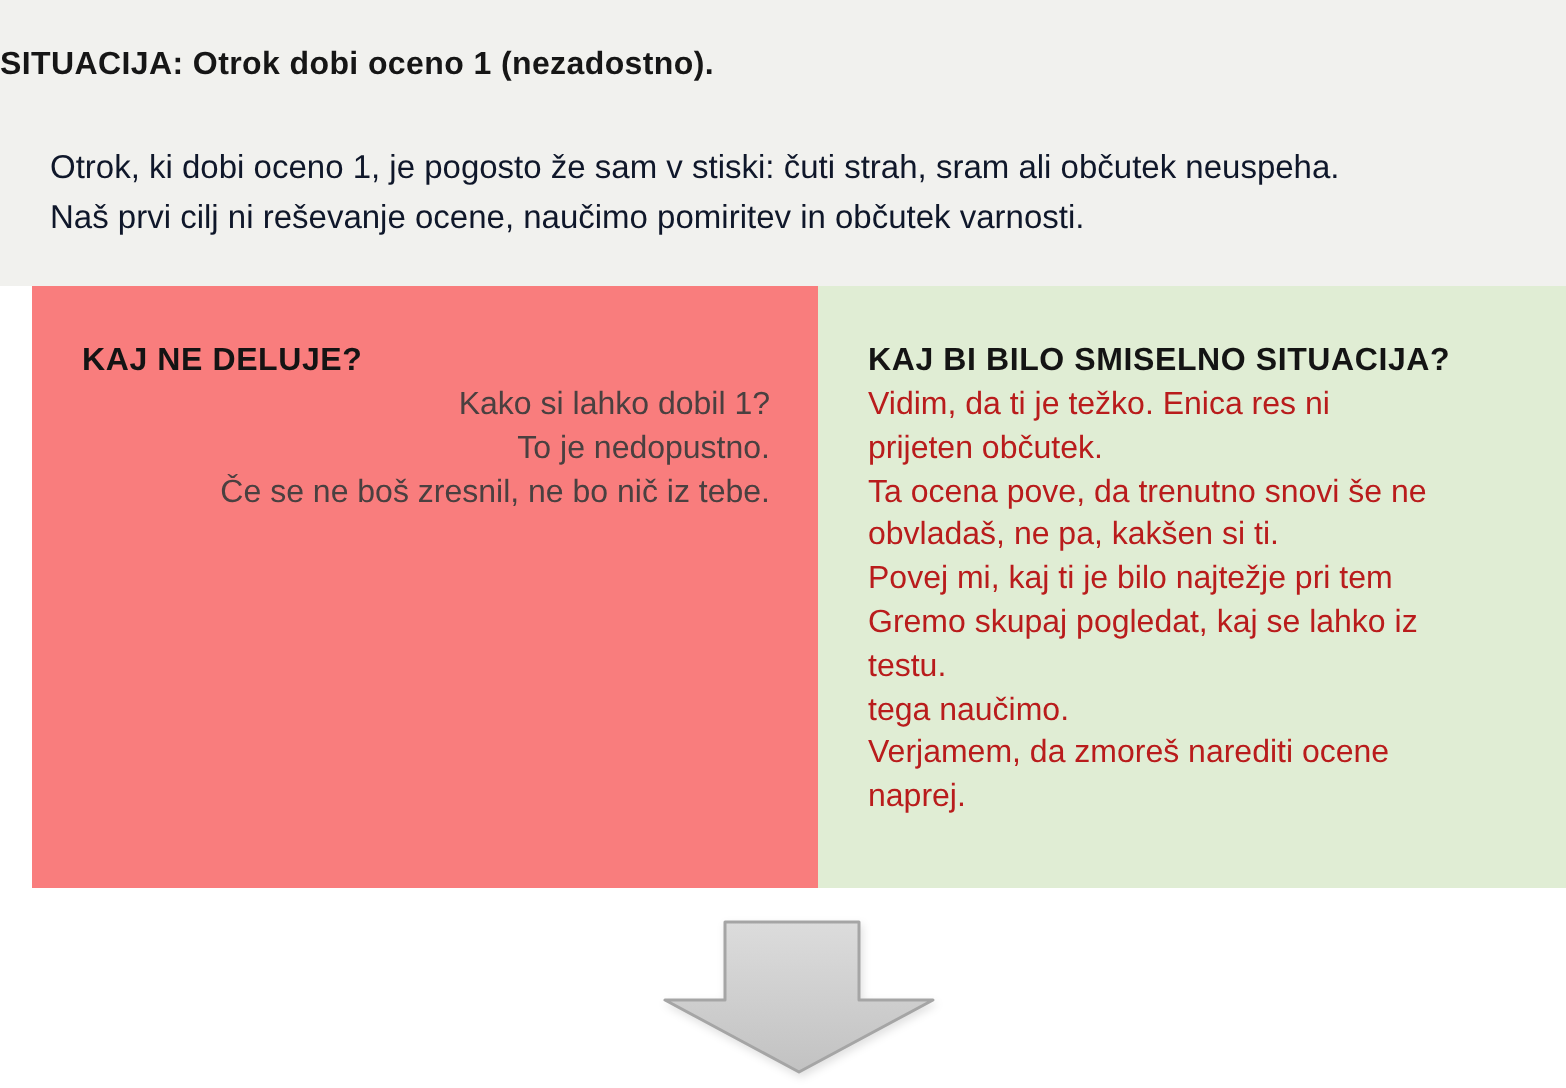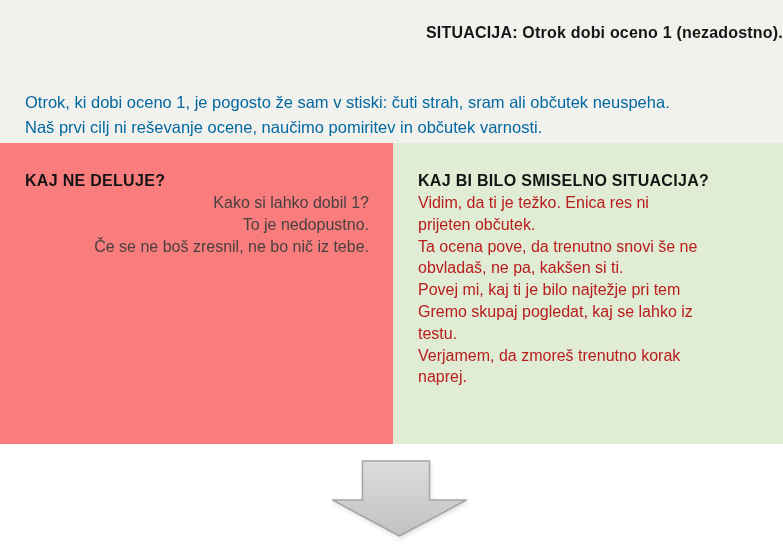--- a/index.html
+++ b/index.html
@@ -11,46 +11,47 @@
     position:relative;
     overflow:hidden;
   }
   
   .header{
     height:143px;
     background:#f1f1ee;
     padding-top:23px;
   }
   .header-title{
-    text-align:right;
+    text-align:left;
     font-size:16px;
     font-weight:700;
     line-height:19px;
     letter-spacing:0.2px;
     color:#161616;
   }
   .header-desc{
-    margin-top:48px;
+    margin-top:30px;
     padding-left:25px;
     padding-right:18px;
     font-size:16.5px;
     line-height:25px;
-    color:#0369a1;
+    color:#0f172a;
   }
   
   .panels{
     display:flex;
     height:301px;
   }
   .panel{
     padding:27px 24px 0 25px;
   }
   .panel-negative{
     width:393px;
     background:#f97d7d;
+    margin-left:16px;
   }
   .panel-positive{
     flex:1;
     background:#e0edd4;
   }
   .panel-title{
     font-size:16px;
     font-weight:700;
     line-height:22px;
     letter-spacing:0.3px;
@@ -99,21 +100,22 @@
 
     <div class="panel panel-positive">
       <div class="panel-title">KAJ BI BILO SMISELNO SITUACIJA?</div>
       <div class="panel-line">Vidim, da ti je težko. Enica res ni</div>
       <div class="panel-line">prijeten občutek.</div>
       <div class="panel-line">Ta ocena pove, da trenutno snovi še ne</div>
       <div class="panel-line">obvladaš, ne pa, kakšen si ti.</div>
       <div class="panel-line">Povej mi, kaj ti je bilo najtežje pri tem</div>
       <div class="panel-line">Gremo skupaj pogledat, kaj se lahko iz</div>
       <div class="panel-line">testu.</div>
-      <div class="panel-line">Verjamem, da zmoreš trenutno korak</div>
+      <div class="panel-line">tega naučimo.</div>
+      <div class="panel-line">Verjamem, da zmoreš narediti ocene</div>
       <div class="panel-line">naprej.</div>
     </div>
 
   </div>
 
   <div class="footer">
     <svg class="arrow-svg" width="137" height="77" viewBox="0 0 137 77">
       <defs>
         <linearGradient id="arrowGrad" x1="0" y1="0" x2="0" y2="1">
           <stop offset="0" stop-color="#dcdcdc"></stop>

